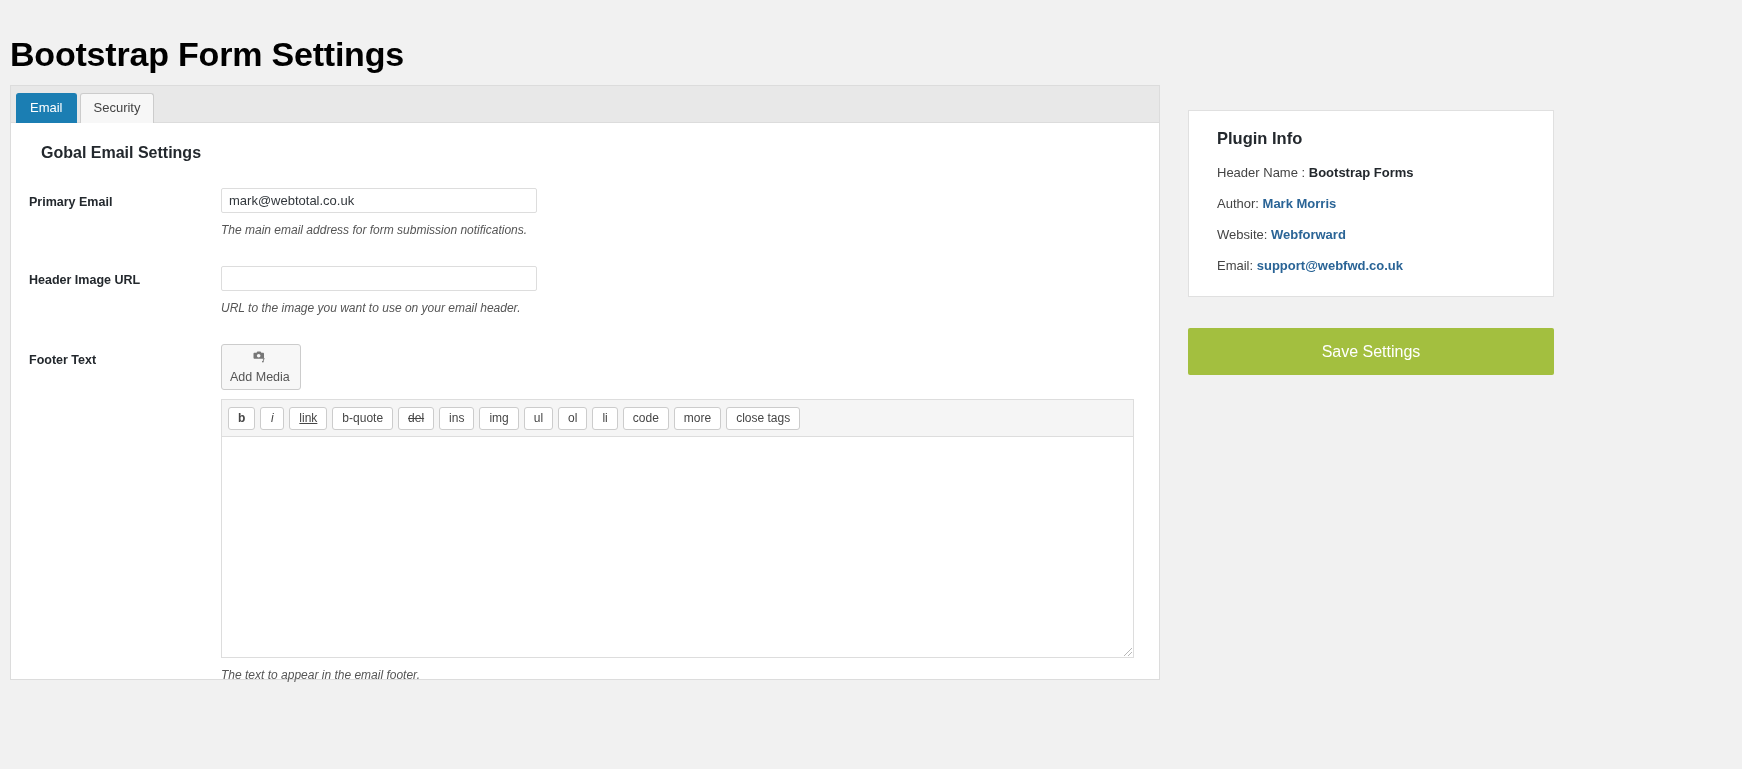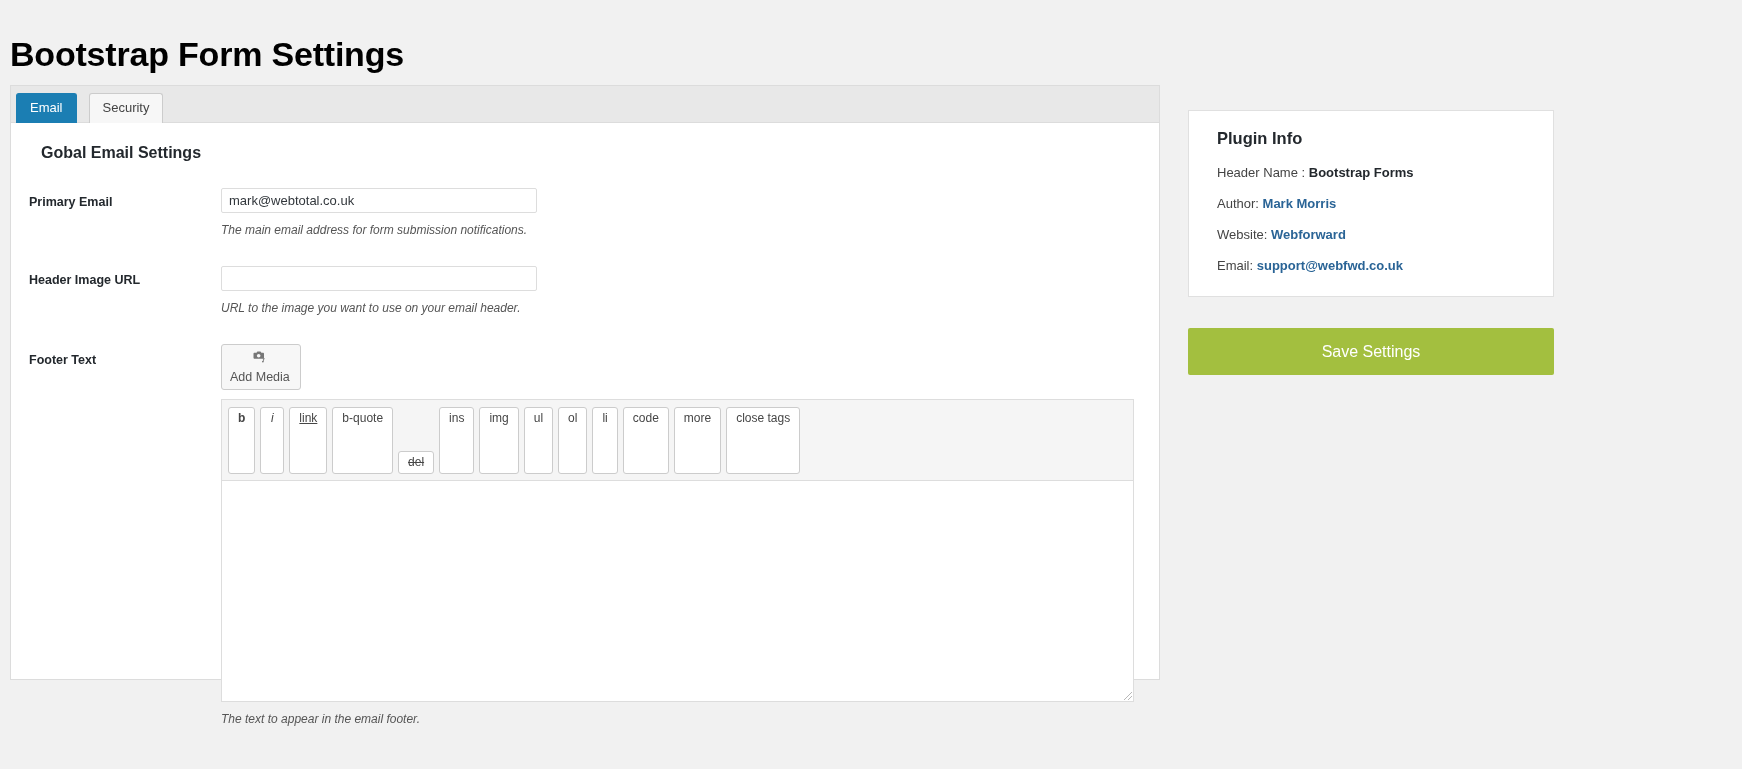--- a/index.html
+++ b/index.html
@@ -35,21 +35,21 @@
     border: 1px solid #dcdcdc;
   }
 
   .tab-bar {
     height: 37px;
     background: #e8e8e8;
     border-bottom: 1px solid #dcdcdc;
     padding: 6px 0 0 5px;
     display: flex;
     align-items: flex-end;
-    gap: 12px;
+    gap: 3px;
   }
   .tab {
     font-size: 13px;
     padding: 6px 13px 7px 13px;
     border: 1px solid #ccc;
     border-bottom: none;
     border-radius: 3px 3px 0 0;
     background: #f7f7f7;
     color: #444;
     line-height: 16px;
@@ -149,21 +149,21 @@
     padding: 3px 9px;
     min-width: 24px;
     text-align: center;
     cursor: pointer;
     line-height: 15px;
     white-space: nowrap;
   }
   .qt-btn.qt-bold { font-weight: bold; }
   .qt-btn.qt-italic { font-style: italic; }
   .qt-btn.qt-link { text-decoration: underline; }
-  .qt-btn.qt-del { text-decoration: line-through; margin-top: 44px; }
+  .qt-btn.qt-del { text-decoration: line-through; }
 
   .editor-textarea {
     width: 913px;
     height: 222px;
     border: 1px solid #ddd;
     background: #fff;
     resize: none;
     outline: none;
     display: block;
     font-family: "Liberation Sans", sans-serif;

